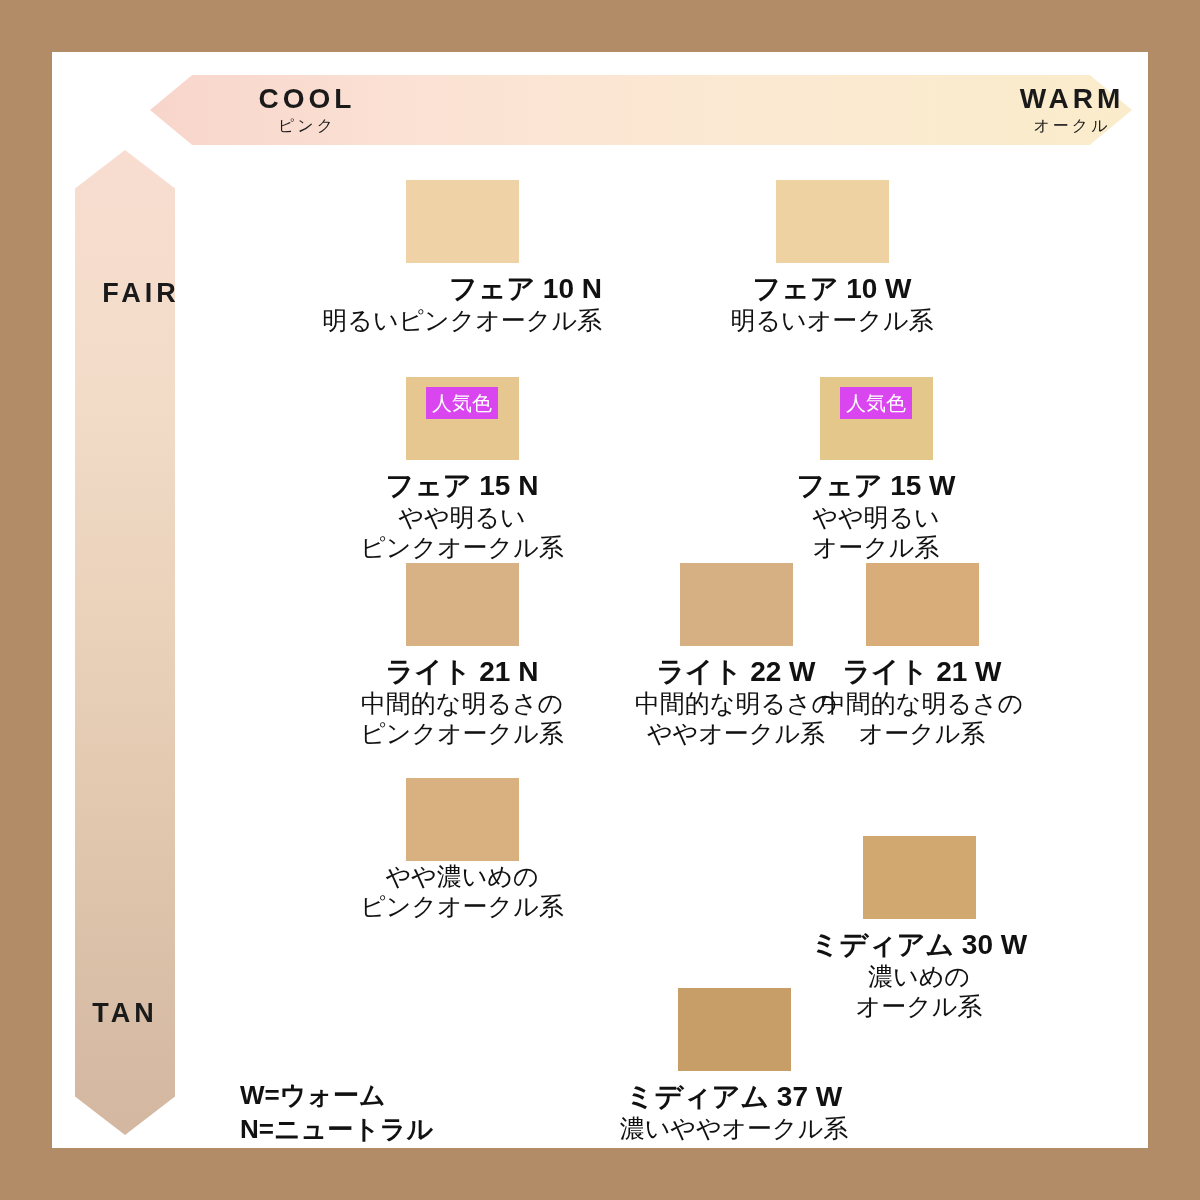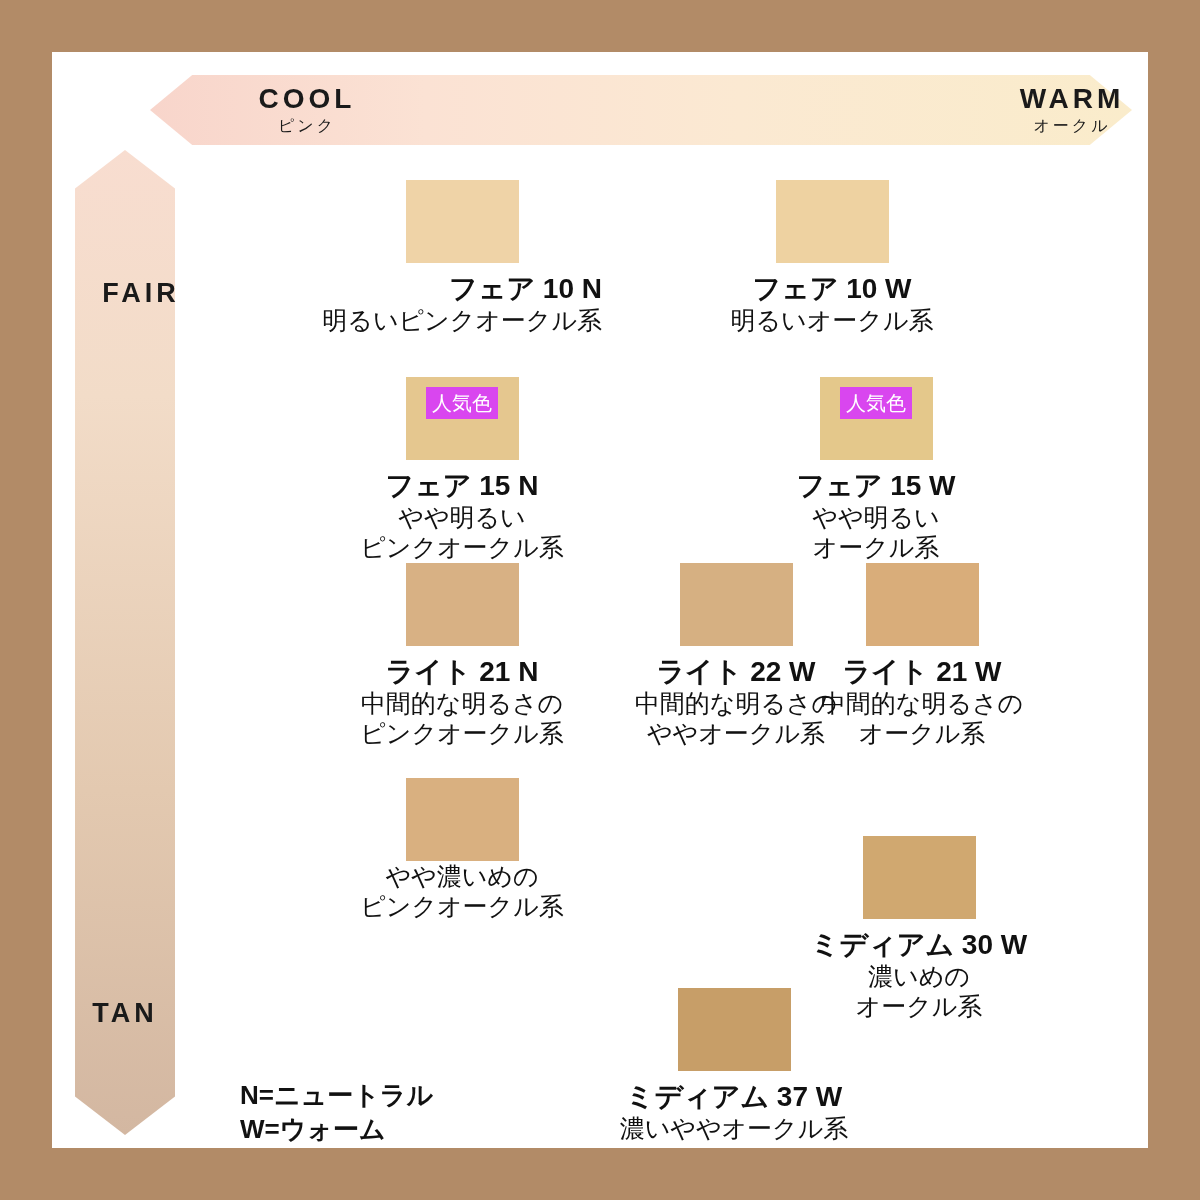--- a/index.html
+++ b/index.html
@@ -200,16 +200,16 @@
 
     <div class="swatch" style="background: rgb(199, 158, 104);"></div>
     <div class="name">ミディアム 37 W</div>
     <div class="desc">
           <div>濃いややオークル系</div>
         </div>
   </div>
     </div>
 
   <div class="legend">
+    <div>W=ウォーム</div>
     <div>N=ニュートラル</div>
-    <div>W=ウォーム</div>
   </div>
 </div>
 
 </body></html>

